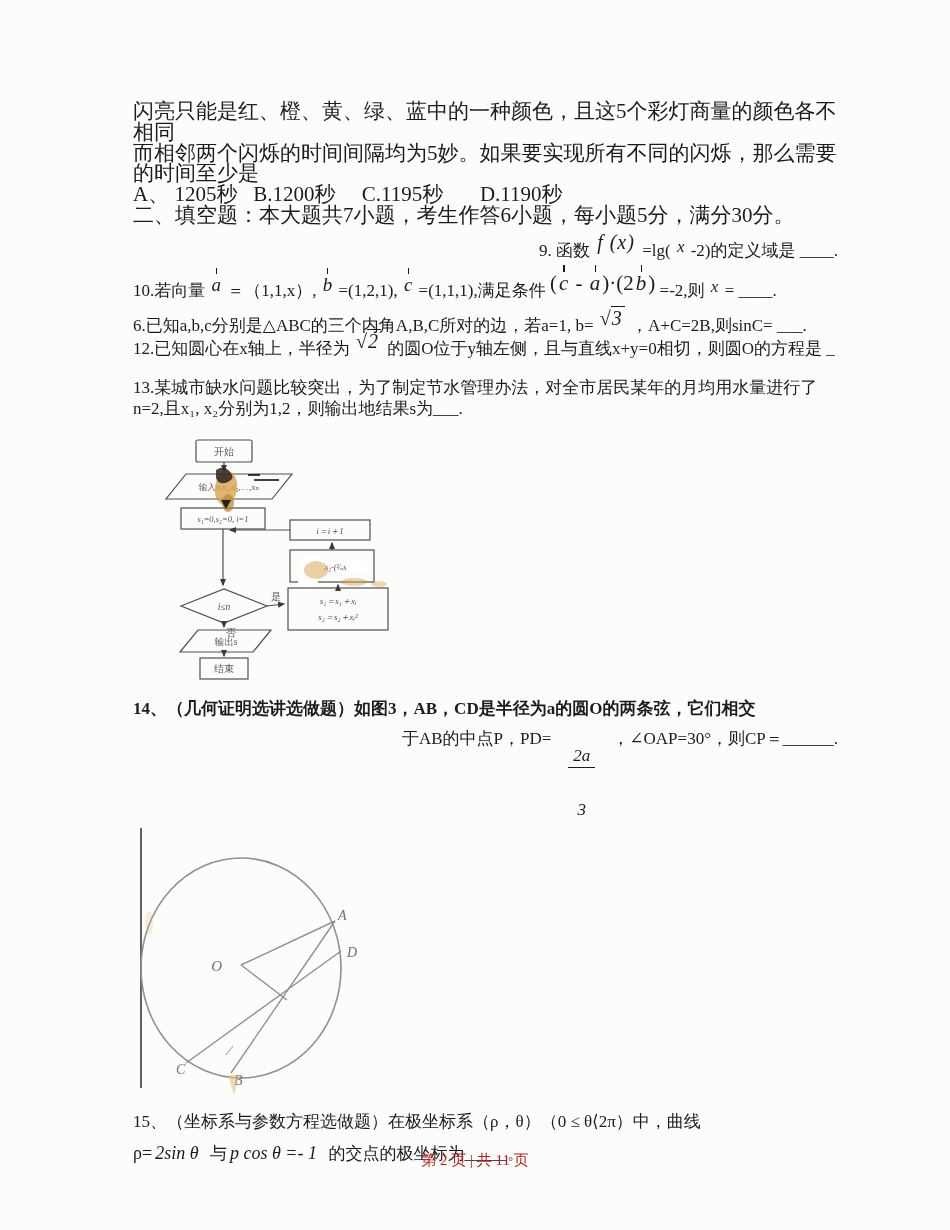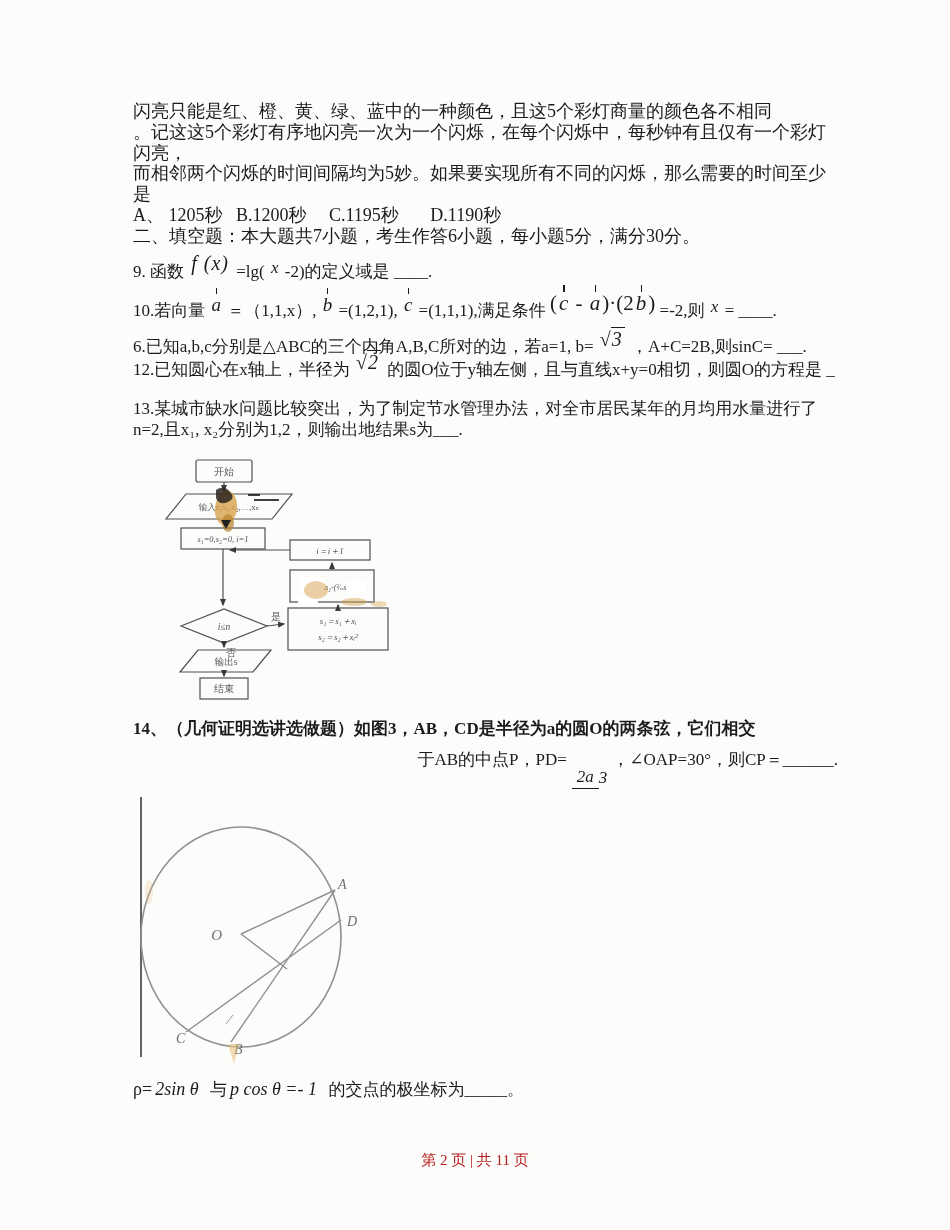--- a/index.html
+++ b/index.html
@@ -2,42 +2,42 @@
 <html><head>
 <meta charset="utf-8">
 <style>
   html,body{margin:0;padding:0;background:#ffffff;}
   .page{
     position:relative;width:950px;height:1230px;background:#fcfcfb;
     overflow:hidden;color:#1b1b1b;
     font-family:"Liberation Serif","DejaVu Serif",serif;
   }
   .content{position:absolute;left:133px;top:101px;width:705px;}
-  .t{margin:0;font-size:18px;line-height:20.8px;white-space:pre-wrap;}
+  .t{margin:0;font-size:21px;line-height:20.8px;white-space:pre-wrap;}
   .qrow{margin:0;font-size:17px;line-height:20.8px;white-space:nowrap;}
   .mi{font-style:italic;}
   
   .fx{font-style:italic;font-size:20px;position:relative;top:-7px;letter-spacing:1px;padding:0 3px;}
   .xr{font-style:italic;position:relative;top:-4px;padding:0 2px;}
   
   .vec{position:relative;font-style:italic;display:inline-block;padding:0 2px;}
   .vec::before{content:"";position:absolute;top:-7px;left:46%;width:1.5px;height:6px;background:#1b1b1b;}
   .vdecl{position:relative;top:-5px;font-size:19px;}
   .bigexpr{font-size:21px;position:relative;top:-6px;white-space:nowrap;}
   .bigexpr .vec::before{top:-8px;height:7px;}
   
   .sqrt{position:relative;top:-6px;font-size:20px;white-space:nowrap;padding:0 2px;}
   .sqrt-sign{font-style:normal;}
   .sqrt-body{border-top:1.6px solid #1b1b1b;font-style:italic;padding:0 3px 0 1px;}
   
-  .frac{display:inline-flex;flex-direction:row;align-items:center;vertical-align:-17px;
-        line-height:1.1;font-size:17px;margin:0 5px;}
+  .frac{display:inline-flex;flex-direction:column;align-items:center;vertical-align:-17px;
+        line-height:1.1;font-size:17px;margin:0 17px;gap:33px;}
   .frac .num{font-style:italic;border-bottom:1.6px solid #1b1b1b;padding:0 5px 1px;}
   .m15{font-style:italic;font-size:18px;padding:0 3px;}
-  #q9{margin-top:13px;}
+  #q9{margin-top:13px;text-align:right;}
   #q10{margin-top:17px;}
   #q11{margin-top:13px;}
   #q12{}
   #q13{margin-top:18px;}
   #flowchart-wrap{margin:10px 0 0 15px;}
   #q14-l1{margin-top:7px;font-weight:bold;}
   #q14-l2{margin-top:10px;text-align:right;}
   #figure3-wrap{margin:8px 0 0 3px;}
   #q15-l1{margin-top:12px;}
   #q15-l2{margin-top:10px;}
@@ -45,21 +45,20 @@
           font-size:15px;color:#b91c1c;}
   svg text{font-family:"Liberation Serif","DejaVu Serif",serif;}
 </style>
 </head>
 <body>
 
 <div class="page">
   <div class="content">
 
     <p class="t">闪亮只能是红、橙、黄、绿、蓝中的一种颜色，且这5个彩灯商量的颜色各不相同</p>
-    <p class="t">。记这这5个彩灯有序地闪亮一次为一个闪烁，在每个闪烁中，每秒钟有且仅有一个彩灯闪亮，</p>
     <p class="t">而相邻两个闪烁的时间间隔均为5妙。如果要实现所有不同的闪烁，那么需要的时间至少是</p>
     <p class="t">A、 1205秒   B.1200秒     C.1195秒       D.1190秒</p>
     <p class="t">二、填空题：本大题共7小题，考生作答6小题，每小题5分，满分30分。</p>
 
     <div class="qrow" id="q9">
       <span>9. 函数</span>
       <span class="fx">f (x)</span>
       <span>=lg(</span>
       <span class="xr">x</span>
       <span>-2)的定义域是</span>
@@ -187,20 +186,21 @@
           <text x="40" y="246" font-size="14">C</text>
         </g>
         <g>
           <polygon points="92,247 103,247 98,267" fill="#e6bd72" opacity="0.55"></polygon>
           <ellipse cx="13" cy="95" rx="4" ry="12" fill="#e6bd72" opacity="0.25"></ellipse>
         </g>
       </svg>
     </div>
 
     <div id="q15">
+      <p class="qrow" id="q15-l1">15、（坐标系与参数方程选做题）在极坐标系（ρ，θ）（0  ≤  θ⟨2π）中，曲线</p>
       <p class="qrow" id="q15-l2">
         <span style="font-size:18px;">ρ=</span><span class="m15">2sin θ</span><span style="white-space:pre;">  与</span><span class="m15">p cos θ =- 1</span><span style="white-space:pre;">  的交点的极坐标为</span><span>_____</span><span>。</span>
       </p>
     </div>
 
   </div>
 
   <div class="footer">第 2 页 | 共 11 页</div>
 </div>
 

